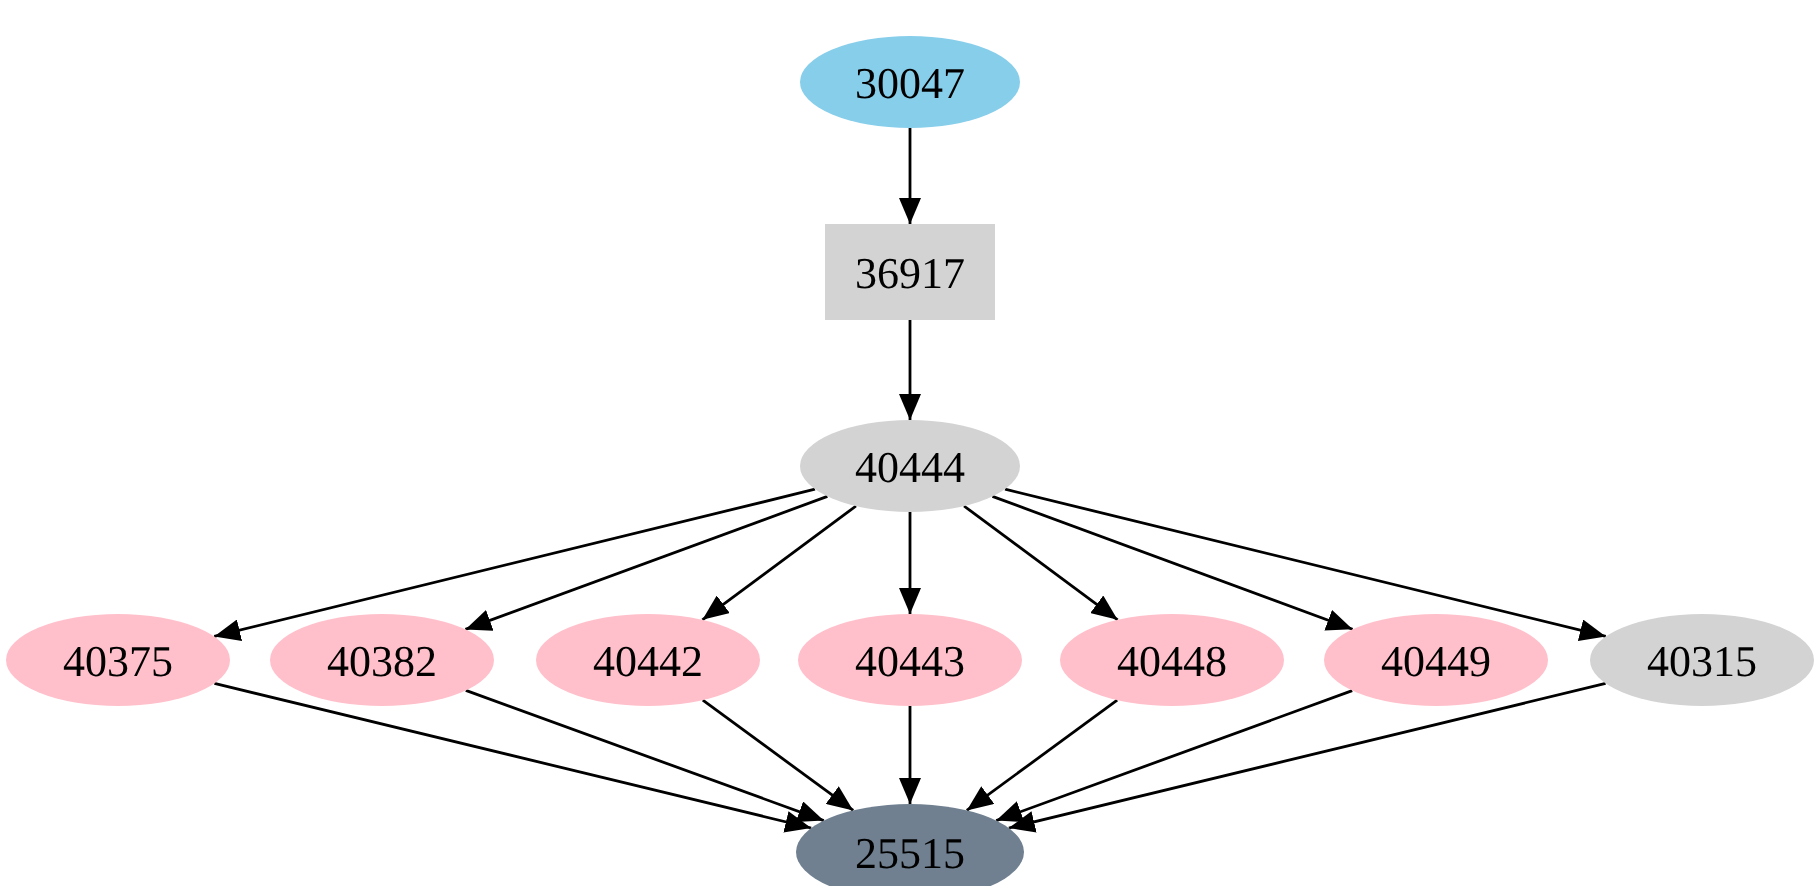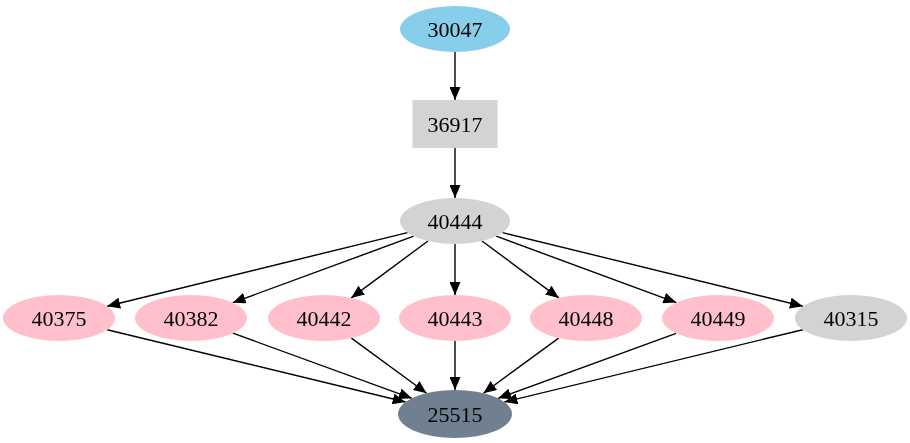--- a/index.html
+++ b/index.html
@@ -3,21 +3,21 @@
 <meta charset="utf-8">
 <style>
   html, body {
     margin: 0;
     padding: 0;
     width: 910px;
     height: 443px;
     background: #ffffff;
     overflow: hidden;
   }
-  #graph-canvas { width: 910px; height: 366px; }
+  #graph-canvas { width: 910px; height: 366px; margin-top: 12px; }
   svg { display: block; }
   .node-label {
     font-family: "Liberation Serif", "DejaVu Serif", serif;
     font-size: 22px;
     text-anchor: middle;
     fill: #000000;
   }
   .edge {
     stroke: #000000;
     stroke-width: 1.4;

